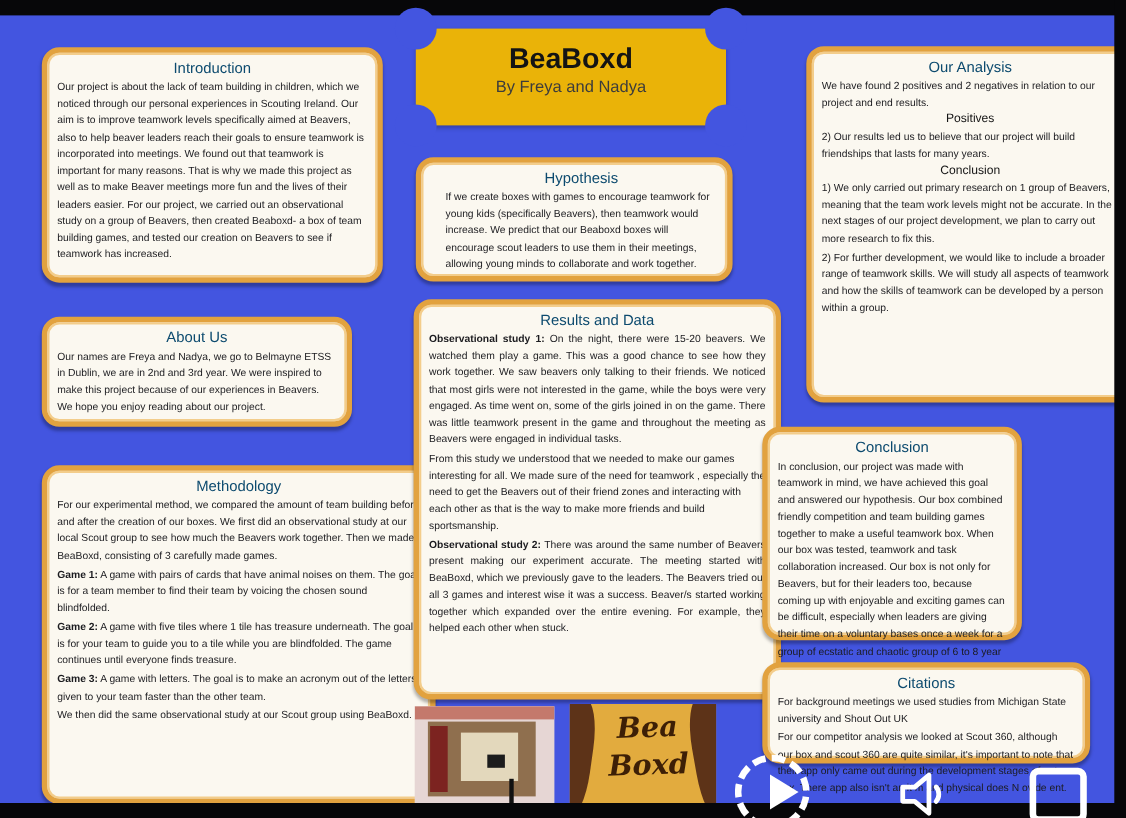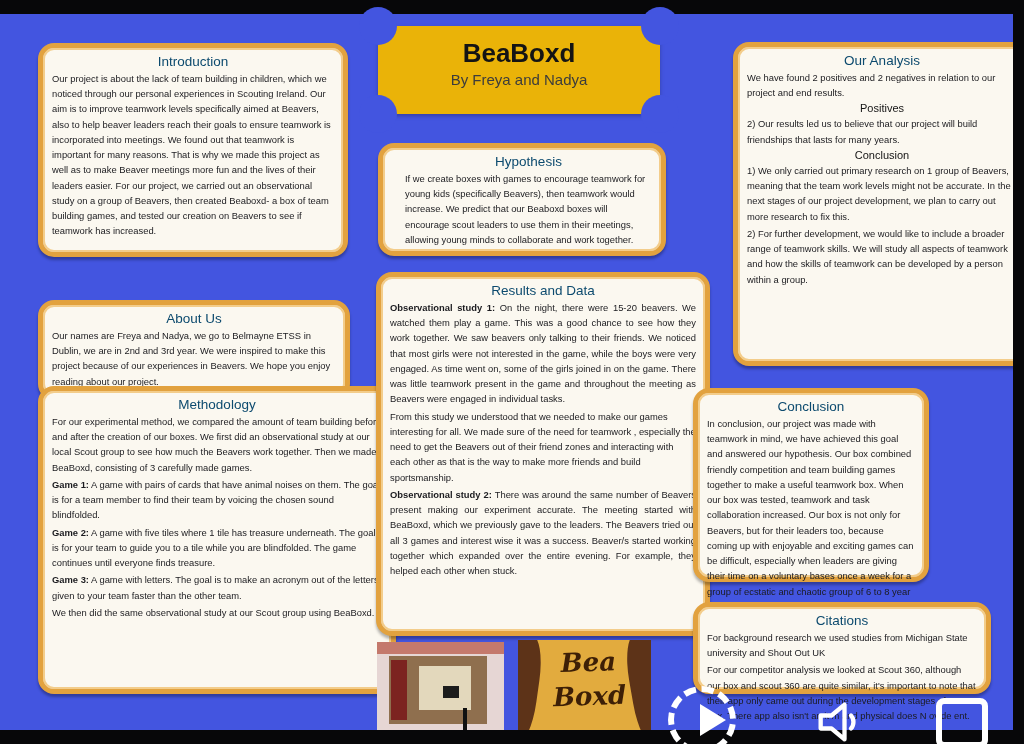--- a/index.html
+++ b/index.html
@@ -70,26 +70,26 @@
     <div class="notch" style="right:-19px;bottom:-19px;"></div>
     <h1>BeaBoxd</h1>
     <div class="byline">By Freya and Nadya</div>
   </div>
 
   <div class="card" style="left:38px;top:43px;width:310px;height:214px;">
     <h2>Introduction</h2>
     <p>Our project is about the lack of team building in children, which we noticed through our personal experiences in Scouting Ireland. Our aim is to improve teamwork levels specifically aimed at Beavers, also to help beaver leaders reach their goals to ensure teamwork is incorporated into meetings. We found out that teamwork is important for many reasons. That is why we made this project as well as to make Beaver meetings more fun and the lives of their leaders easier. For our project, we carried out an observational study on a group of Beavers, then created Beaboxd- a box of team building games, and tested our creation on Beavers to see if teamwork has increased.</p>
   </div>
 
-  <div class="card" style="left:38px;top:300px;width:312px;height:100px;">
+  <div class="card" style="left:38px;top:288px;width:282px;height:100px;">
     <h2>About Us</h2>
     <p>Our names are Freya and Nadya, we go to Belmayne ETSS in Dublin, we are in 2nd and 3rd year. We were inspired to make this project because of our experiences in Beavers. We hope you enjoy reading about our project.</p>
   </div>
 
-  <div class="card" style="left:38px;top:386px;width:358px;height:308px;">
+  <div class="card" style="left:38px;top:423px;width:358px;height:308px;">
     <h2>Methodology</h2>
     <p>For our experimental method, we compared the amount of team building before and after the creation of our boxes. We first did an observational study at our local Scout group to see how much the Beavers work together. Then we made BeaBoxd, consisting of 3 carefully made games.</p>
     <p><b>Game 1:</b> <span>A game with pairs of cards that have animal noises on them. The goal is for a team member to find their team by voicing the chosen sound blindfolded.</span></p>
     <p><b>Game 2:</b> <span>A game with five tiles where 1 tile has treasure underneath. The goal is for your team to guide you to a tile while you are blindfolded. The game continues until everyone finds treasure.</span></p>
     <p><b>Game 3:</b> <span>A game with letters. The goal is to make an acronym out of the letters given to your team faster than the other team.</span></p>
     <p>We then did the same observational study at our Scout group using BeaBoxd.</p>
   </div>
 
   <div class="card" style="left:378px;top:143px;width:288px;height:113px;padding-left:22px;">
     <h2>Hypothesis</h2>
@@ -128,21 +128,21 @@
     <p>2) For further development, we would like to include a broader range of teamwork skills. We will study all aspects of teamwork and how the skills of teamwork can be developed by a person within a group.</p>
   </div>
 
   <div class="card" style="left:693px;top:388px;width:236px;height:194px;">
     <h2>Conclusion</h2>
     <p>In conclusion, our project was  made with teamwork in mind, we have achieved this goal  and answered our hypothesis. Our box combined friendly competition and team building games together to make a useful teamwork box. When our box was tested, teamwork and task collaboration increased. Our box is not only for Beavers, but for their leaders too, because coming up with  enjoyable and exciting games can be difficult, especially when leaders are giving their time on a voluntary bases once a week for a group of ecstatic and chaotic group of 6 to 8 year olds.</p>
   </div>
 
   <div class="card" style="left:693px;top:602px;width:298px;height:92px;">
     <h2>Citations</h2>
-    <p>For background research we used studies from Michigan State university and Shout Out UK</p>
+    <p>For background meetings we used studies from Michigan State university and Shout Out UK</p>
     <p>For our  competitor analysis we looked at Scout 360, although our box and scout 360 are quite similar, it's important to note that their app only came out during the development stages of out box. There app also isn't an it  m and physical does  N   ovide    ent.</p>
   </div>
 
   <div class="overlay-icon" id="replay-icon">
     <div class="tri"></div>
   </div>
 
   <svg class="overlay-icon" id="volume-icon" viewBox="0 0 24 24" width="52" height="52">
     <path d="M4 9 L9 9 L15 4 L15 20 L9 15 L4 15 Z" fill="none" stroke="#ffffff" stroke-width="2" stroke-linejoin="round"></path>
     <path d="M18 9 C19.5 10.5 19.5 13.5 18 15" fill="none" stroke="#ffffff" stroke-width="2" stroke-linecap="round"></path>

